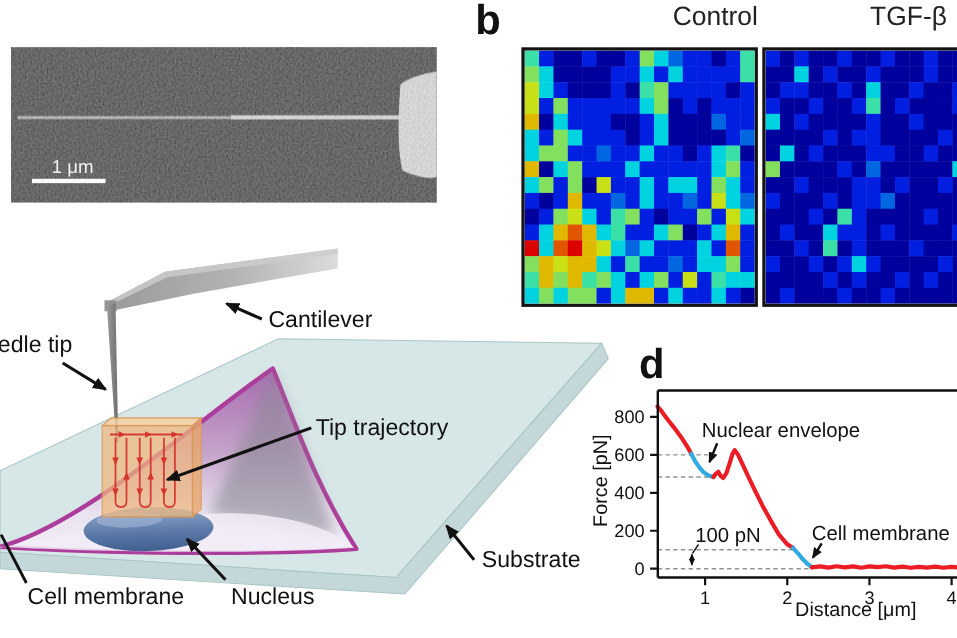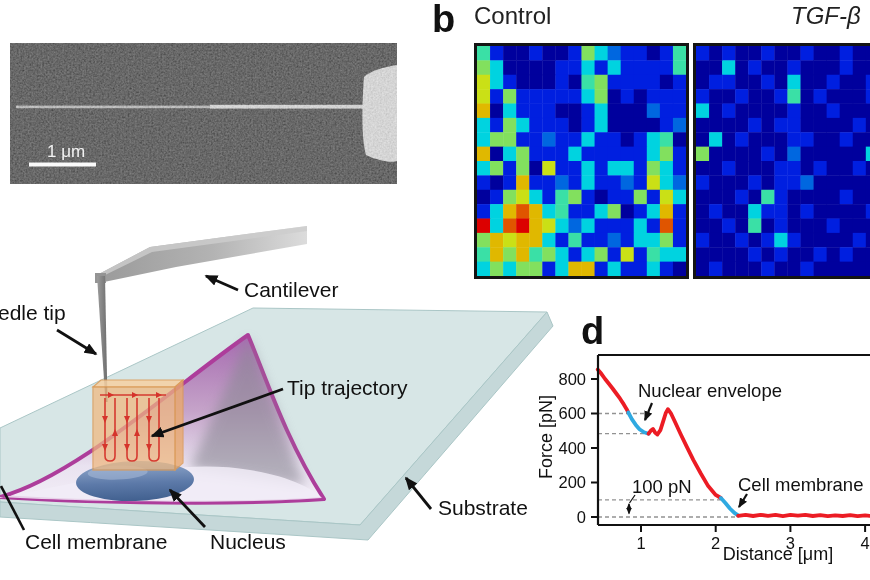--- a/index.html
+++ b/index.html
@@ -1,22 +1,22 @@
 <!DOCTYPE html>
 <html><head>
 <meta charset="utf-8">
 <style>
   html,body{margin:0;padding:0;background:#fff;}
   .canvas{position:relative;width:870px;height:580px;overflow:hidden;background:#fff;
           font-family:"Liberation Sans",sans-serif;color:#111;}
   .abs{position:absolute;}
   .panel-letter{font-size:38px;font-weight:bold;line-height:1;}
   .hm-title{font-size:24px;line-height:1.1;color:#222;}
-  .hm-title0{left:474px;top:3px;width:215px;text-align:left;}
-  .hm-title1{left:791px;top:3px;font-style:italic;}
+  .hm-title0{left:474px;top:3px;width:215px;text-align:right;}
+  .hm-title1{left:791px;top:3px;}
   #hm0{left:474px;top:43px;border:3px solid #141414;}
   #hm1{left:693px;top:43px;border:3px solid #141414;}
   #em-svg{left:10px;top:43px;}
   #schem{left:0;top:218px;}
   #pd{left:535px;top:300px;}
   svg text{font-family:"Liberation Sans",sans-serif;}
   .slab-lab{font-size:21px;fill:#111;}
   .d-ann{font-size:18.5px;fill:#111;}
   .d-axlab{font-size:18px;fill:#111;}
   .tick{font-size:16.5px;fill:#111;}

